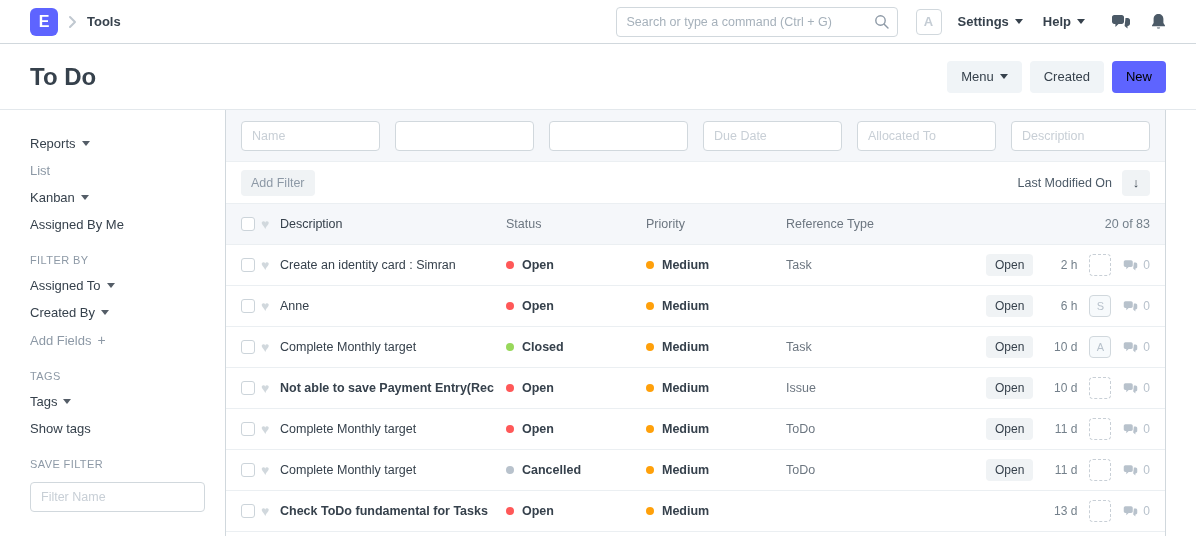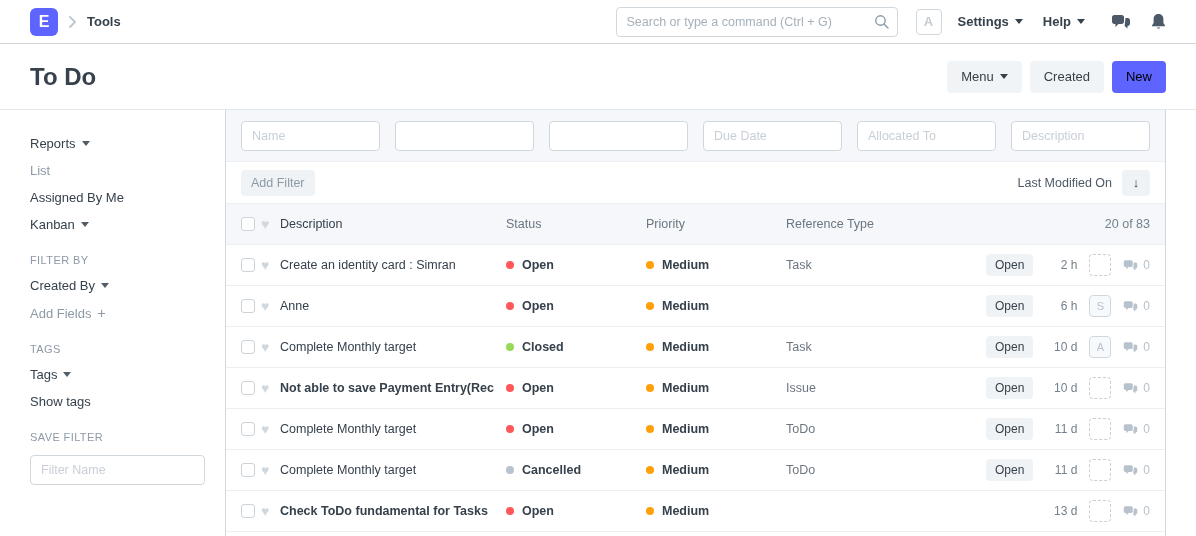--- a/index.html
+++ b/index.html
@@ -167,28 +167,32 @@
 
     <div class="sidebar">
       <div class="sb-item">
         <span>Reports</span>
         <span class="caret"></span>
       </div>
       <div class="sb-item muted">
         <span>List</span>
       </div>
       <div class="sb-item">
+        <span>Kanban</span>
+        <span class="caret"></span>
+      </div>
+      <div class="sb-item">
         <span>Assigned By Me</span>
       </div>
-      <div class="sb-item">
-        <span>Kanban</span>
-        <span class="caret"></span>
-      </div>
 
       <div class="sb-heading">FILTER BY</div>
+      <div class="sb-item">
+        <span>Assigned To</span>
+        <span class="caret"></span>
+      </div>
       <div class="sb-item">
         <span>Created By</span>
         <span class="caret"></span>
       </div>
       <div class="sb-item muted">
         <span>Add Fields</span>
         <span class="plus">+</span>
       </div>
 
       <div class="sb-heading">TAGS</div>

